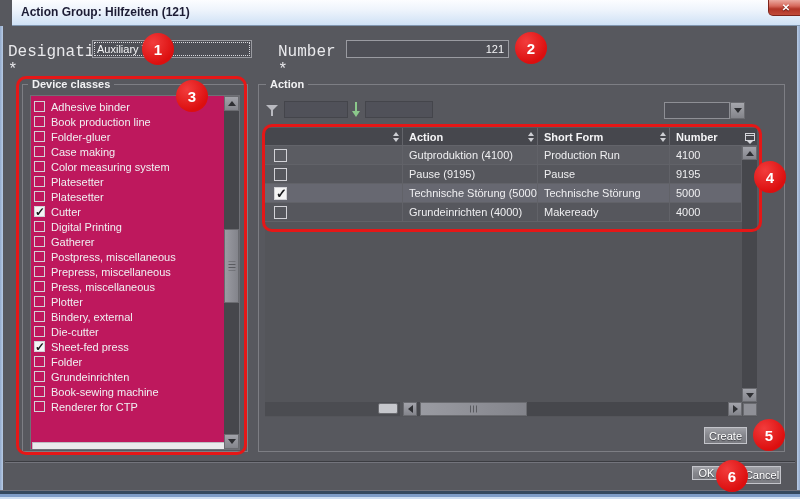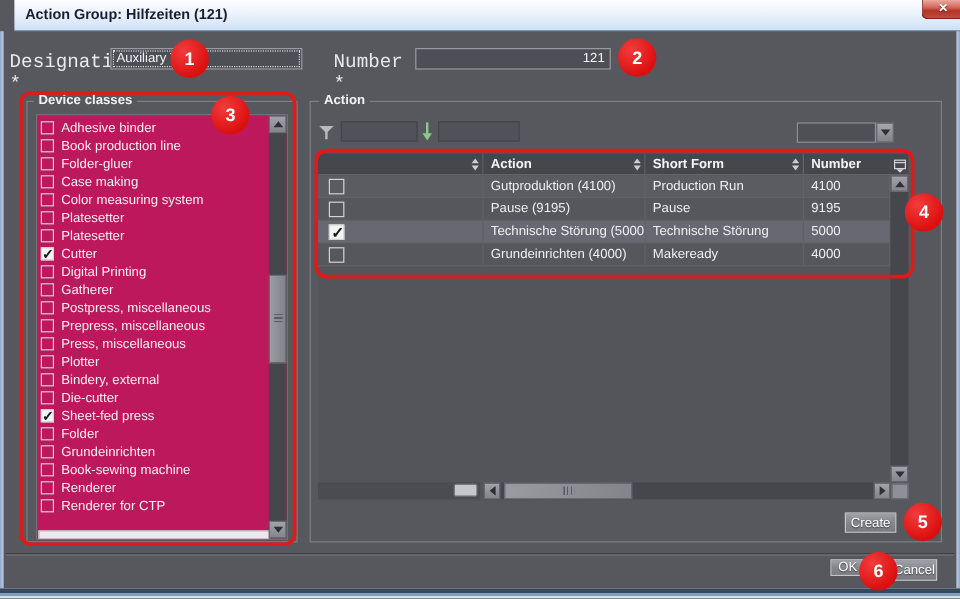--- a/index.html
+++ b/index.html
@@ -222,24 +222,20 @@
         <div class="list-item">
     <span class="checkbox"></span>
     <span class="txt">Grundeinrichten</span>
   </div>
         <div class="list-item">
     <span class="checkbox"></span>
     <span class="txt">Book-sewing machine</span>
   </div>
         <div class="list-item">
     <span class="checkbox"></span>
-    <span class="txt">Renderer</span>
-  </div>
-        <div class="list-item">
-    <span class="checkbox"></span>
     <span class="txt">Renderer for CTP</span>
   </div>
       </div>
     <div class="hbar-white"></div>
     <div class="vscroll" style="right:0; top:0; width:15px; height:100%;">
       <div class="sb-btn" style="top:0; height:15px;">
           <i class="tri-up"></i>
         </div>
       <div class="sb-thumb" style="left:0; top:133px; width:15px; height:74px;">
           <i class="grip-v"></i>

